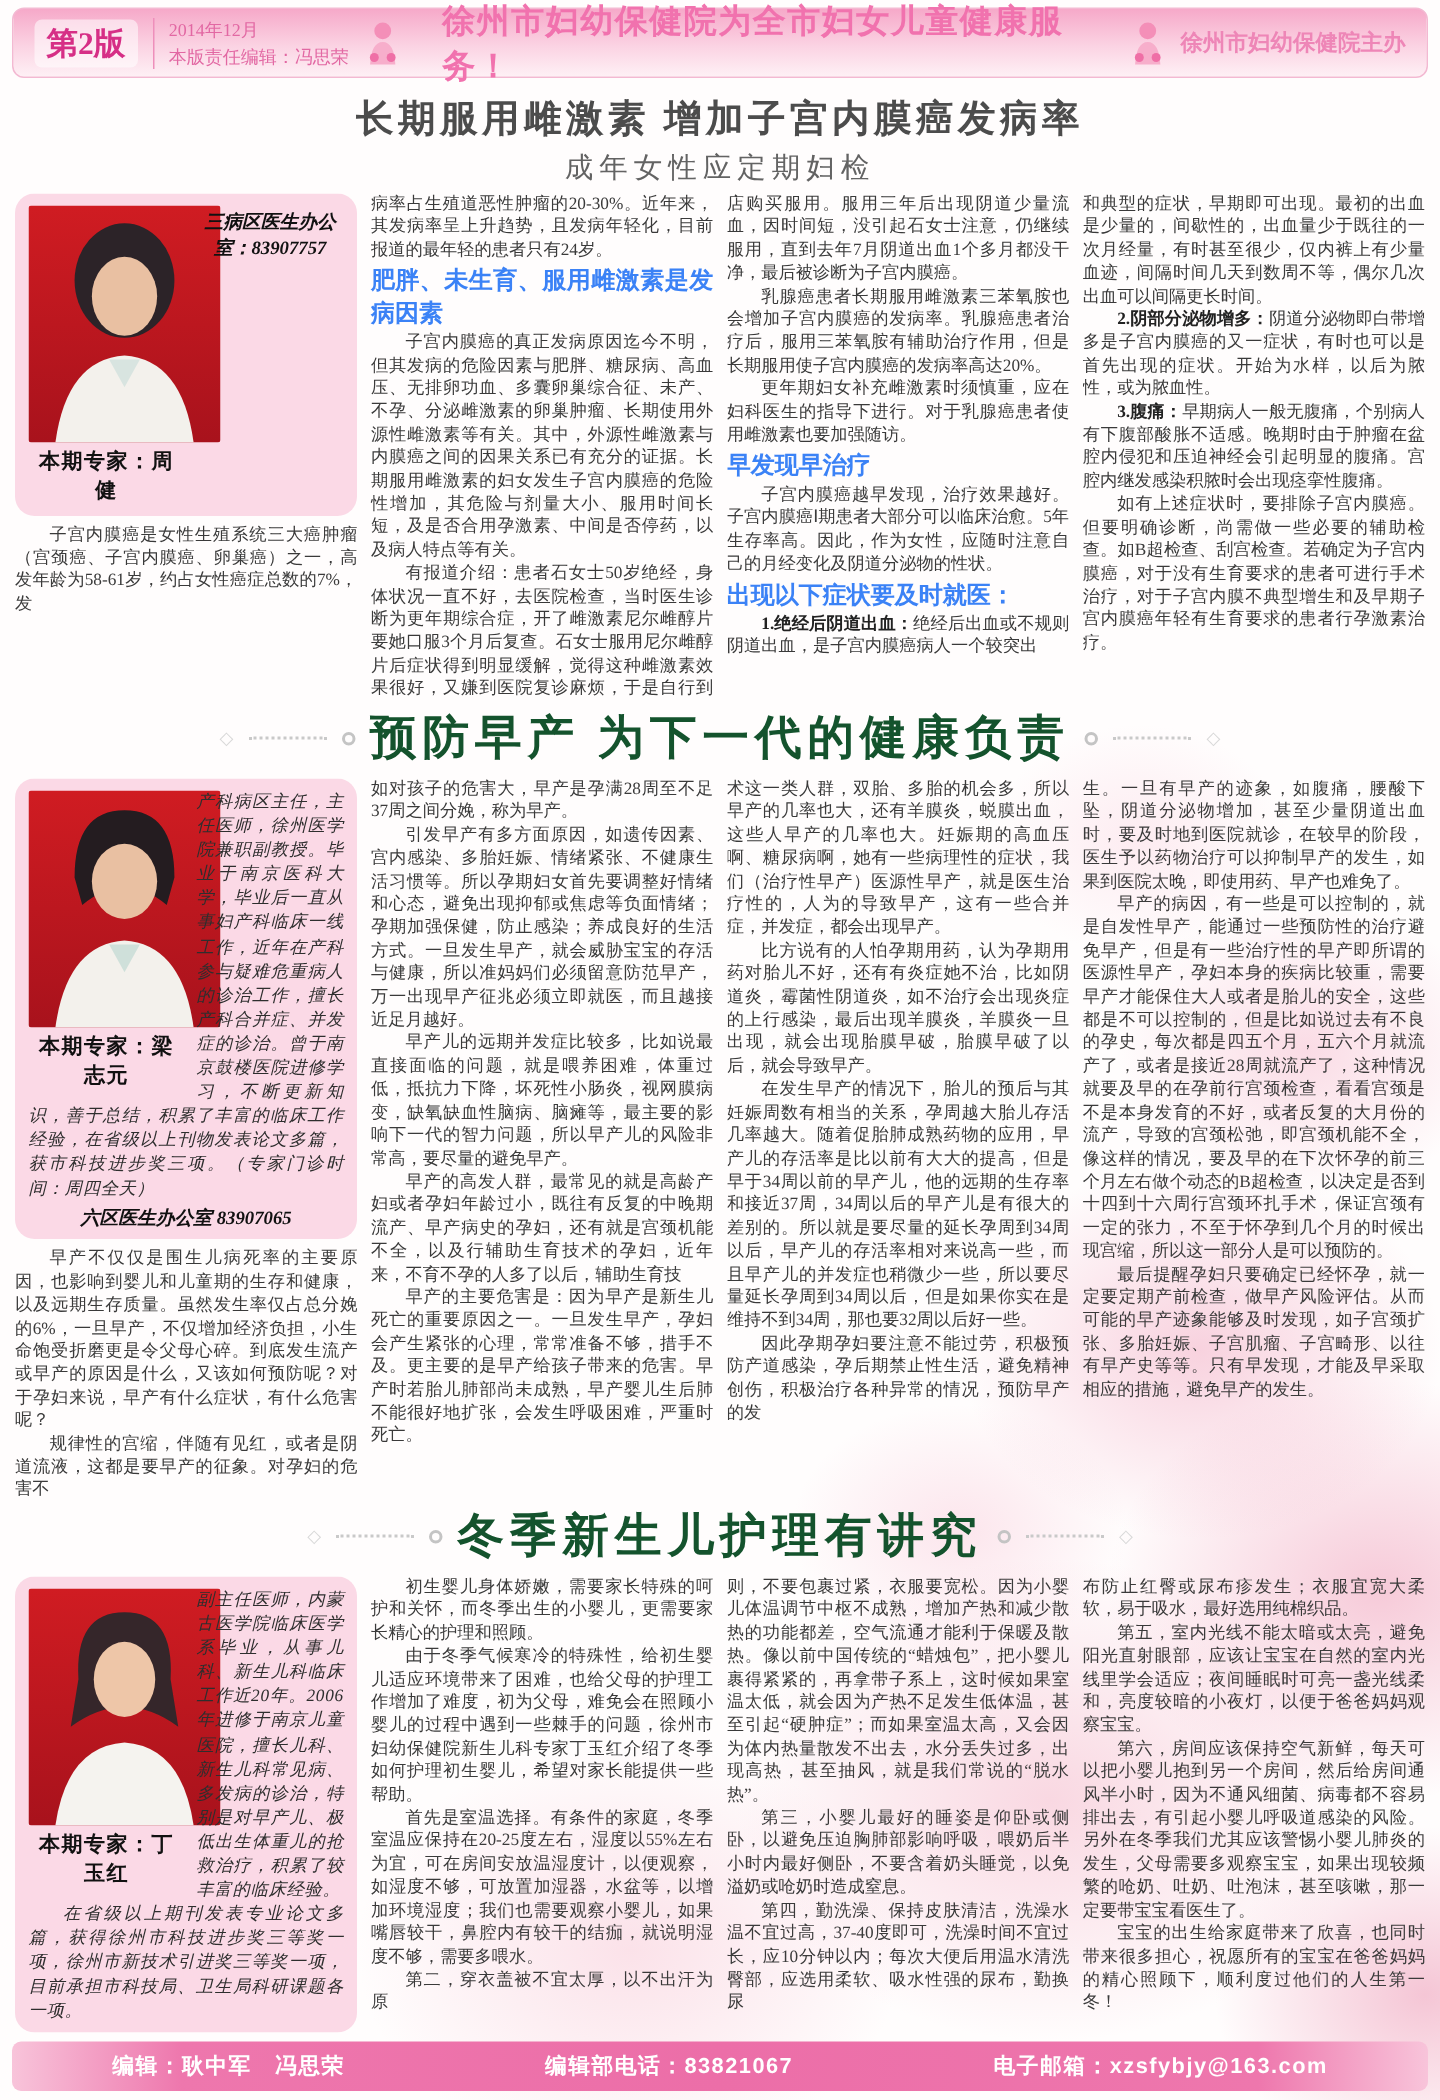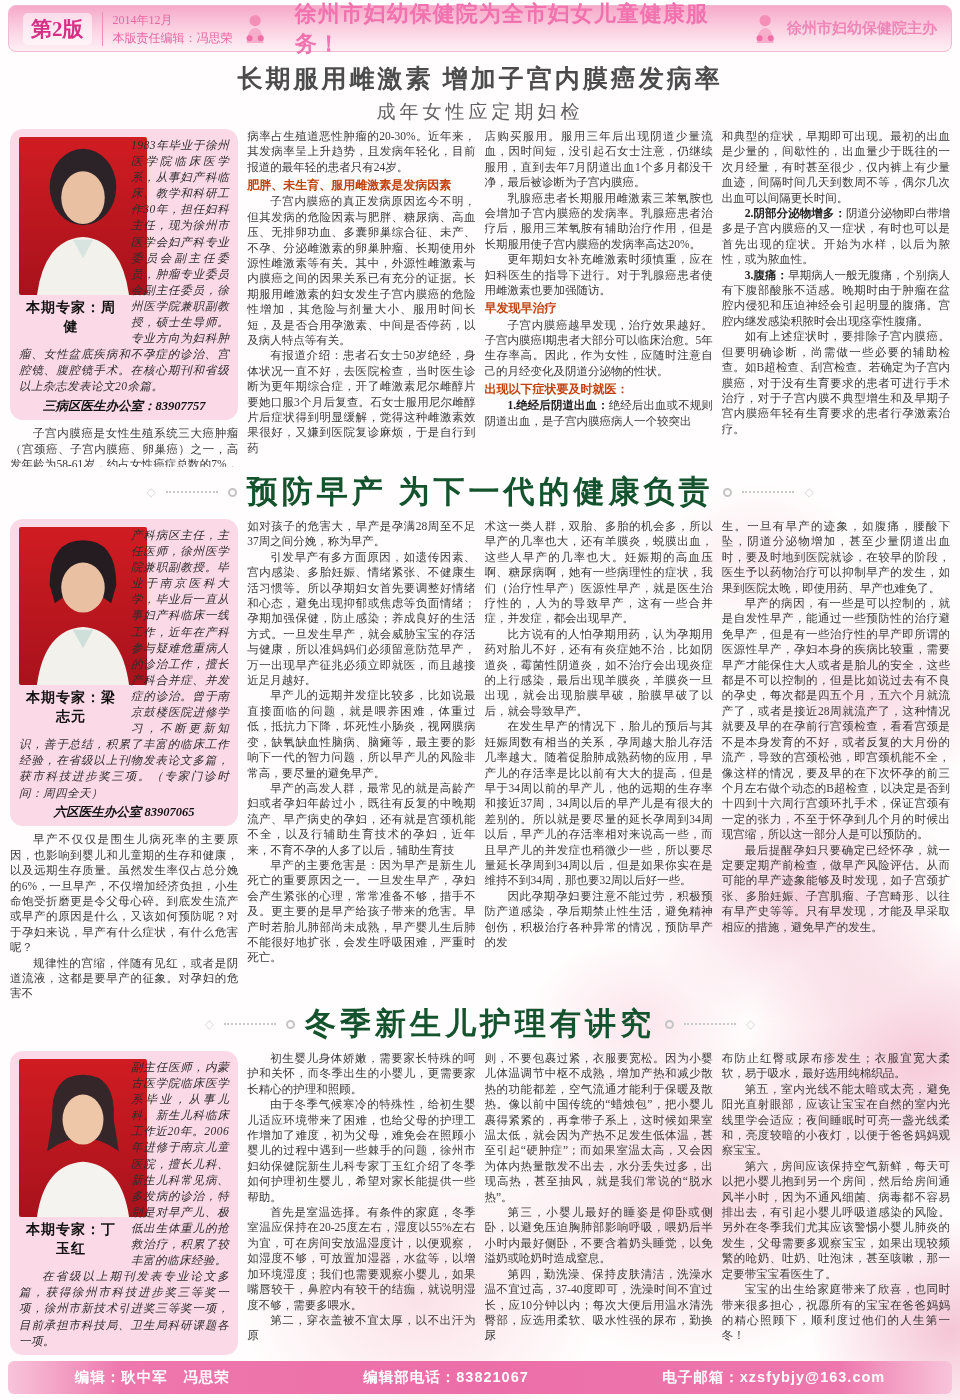--- a/index.html
+++ b/index.html
@@ -62,21 +62,21 @@
   
   .article-body {
     display:flex; gap:9px; padding:0 10px; margin-top:4px;
   }
   .col { flex:1 1 0; overflow:hidden; font-size:11.5px; line-height:1.34; }
   .art1 .col { height:338px; }
   .art2 .col { height:480px; }
   .art3 .col { height:304px; }
   .para { margin:0; text-align:justify; text-indent:2em; }
   .para.cont { text-indent:0; }
-  .para.subhead { text-indent:0; color:#c2410c; font-weight:bold; font-size:12px; margin:2px 0 1px; }
+  .para.subhead { text-indent:0; color:#3b82f6; font-weight:bold; font-size:16px; margin:2px 0 1px; }
   .para .lead { font-weight:bold; color:#222; }
 
   
   .expert-card {
     background:#fbd9e6; border-radius:13px; padding:8px 9px 6px;
     margin-bottom:6px; overflow:hidden;
   }
   .photo-wrap { float:left; width:104px; margin:0 8px 2px 0; text-align:center; }
   .photo { width:128px; height:158px; display:block; border-radius:2px; }
   .expert-caption { font-size:14px; font-weight:bold; color:#111; margin-top:3px; letter-spacing:1px; font-family:"Liberation Sans",sans-serif; }
@@ -141,23 +141,20 @@
                 </linearGradient>
               </defs>
             <rect width="100" height="120" fill="url(#rbg1)"></rect>
             <ellipse cx="50" cy="38" rx="26" ry="29" fill="#2c2328"></ellipse>
             <ellipse cx="50" cy="46" rx="17" ry="20" fill="#e9c0a2"></ellipse>
             <path d="M14 120 Q20 78 50 76 Q80 78 86 120 Z" fill="#f3f1ec"></path>
             <path d="M42 78 L50 92 L58 78 Z" fill="#d8e4e0"></path>
           </svg>
           <div class="expert-caption">本期专家：周健</div>
         </div>
-        <div class="bio">
-            <p class="para cont">1983年毕业于徐州医学院临床医学系，从事妇产科临床、教学和科研工作30年，担任妇科主任，现为徐州市医学会妇产科专业委员会副主任委员，肿瘤专业委员会副主任委员，徐州医学院兼职副教授，硕士生导师。专业方向为妇科肿瘤、女性盆底疾病和不孕症的诊治、宫腔镜、腹腔镜手术。在核心期刊和省级以上杂志发表论文20余篇。</p>
-          </div>
         <div class="expert-office">三病区医生办公室：83907757</div>
       </div>
       <div>
           <p class="para normal">子宫内膜癌是女性生殖系统三大癌肿瘤（宫颈癌、子宫内膜癌、卵巢癌）之一，高发年龄为58-61岁，约占女性癌症总数的7%，发</p>
         </div>
     </div>
     <div class="col">
         <p class="para cont">病率占生殖道恶性肿瘤的20-30%。近年来，其发病率呈上升趋势，且发病年轻化，目前报道的最年轻的患者只有24岁。</p>
         <p class="para subhead">肥胖、未生育、服用雌激素是发病因素</p>
         <p class="para normal">子宫内膜癌的真正发病原因迄今不明，但其发病的危险因素与肥胖、糖尿病、高血压、无排卵功血、多囊卵巢综合征、未产、不孕、分泌雌激素的卵巢肿瘤、长期使用外源性雌激素等有关。其中，外源性雌激素与内膜癌之间的因果关系已有充分的证据。长期服用雌激素的妇女发生子宫内膜癌的危险性增加，其危险与剂量大小、服用时间长短，及是否合用孕激素、中间是否停药，以及病人特点等有关。</p>

